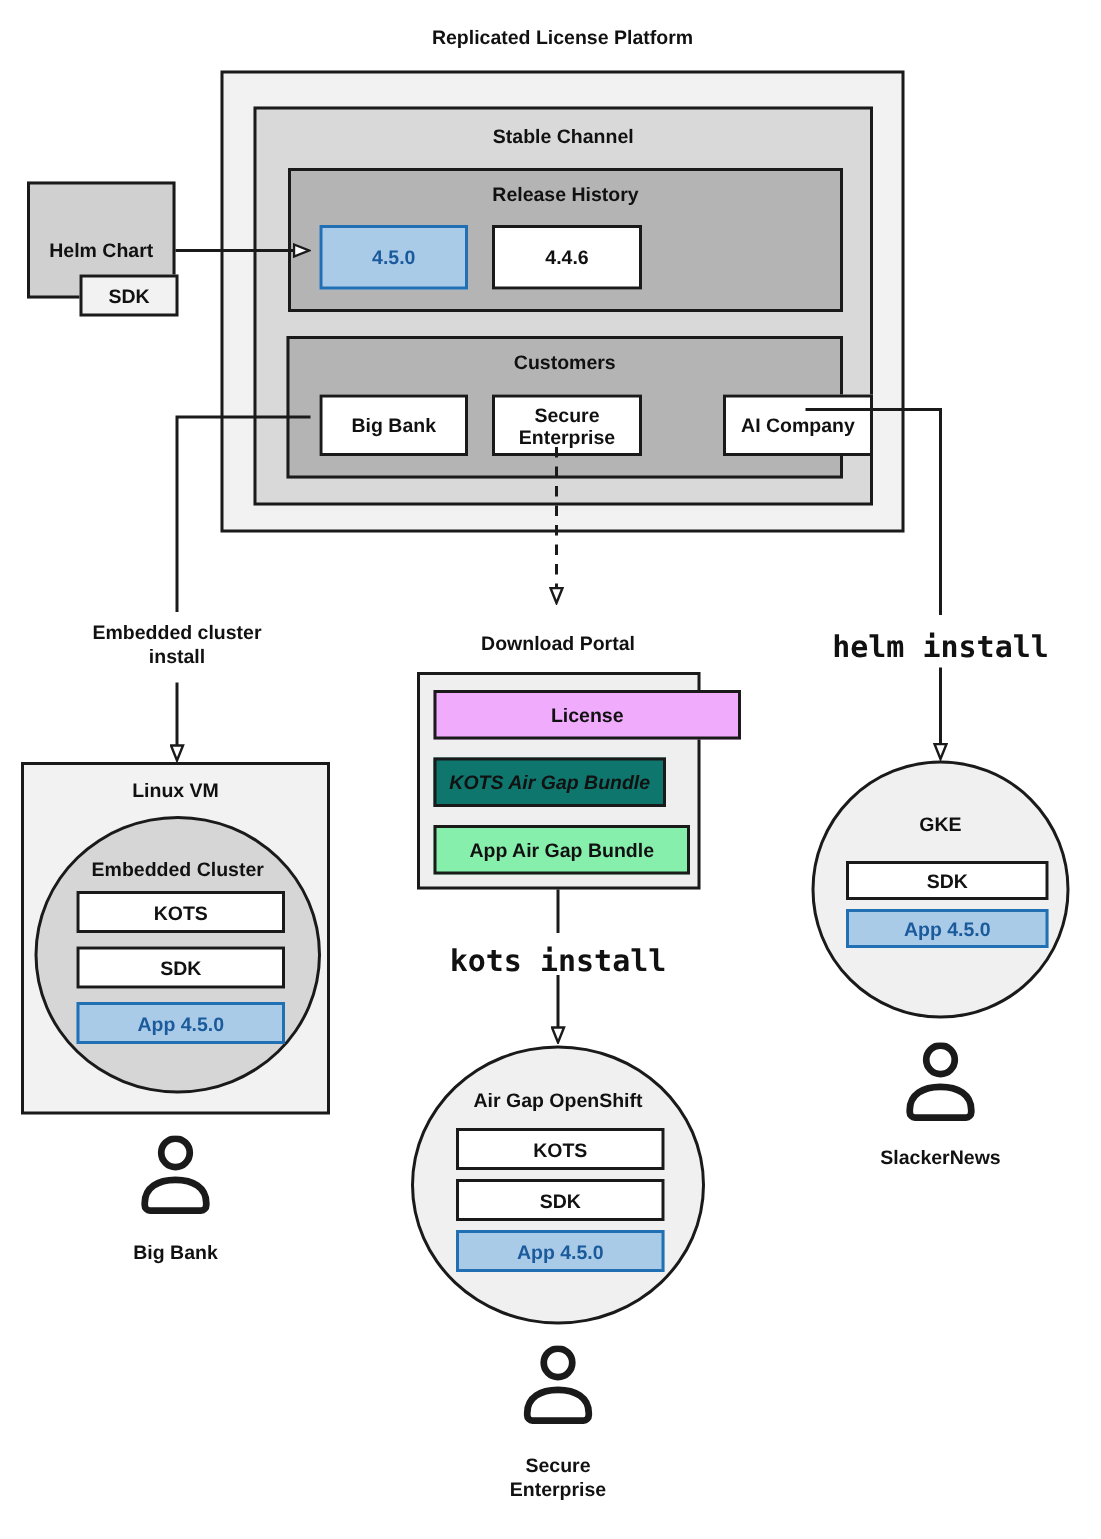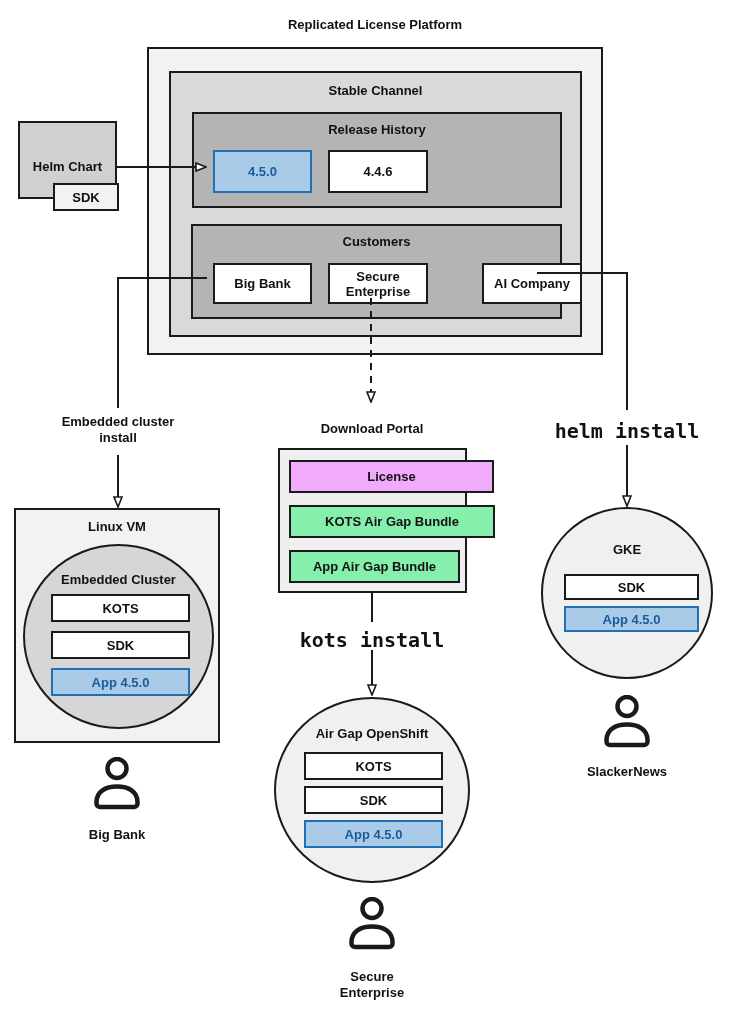--- a/index.html
+++ b/index.html
@@ -71,21 +71,21 @@
   <svg class="abs" style="left:92px; top:757px;" width="50" height="54" viewBox="0 0 50 54">
     <circle cx="25" cy="11.5" r="9.5" fill="none" stroke="#1a1a1a" stroke-width="4.5"></circle>
     <path d="M4.5,45 c0,-10.5 9,-15.5 20.5,-15.5 s20.5,5 20.5,15.5 v1.5 a3.5,3.5 0 0 1 -3.5,3.5 h-34 a3.5,3.5 0 0 1 -3.5,-3.5 z" fill="none" stroke="#1a1a1a" stroke-width="4.5" stroke-linejoin="round"></path>
   </svg>
   <div class="abs lbl" style="left:57px; top:827px; width:120px;">Big Bank</div>
 
   <div class="abs lbl" style="left:297px; top:421px; width:150px;">Download Portal</div>
 
   <div class="abs box" style="left:278px; top:448px; width:189px; height:145px; background:#efefef;">
     <div class="abs chip" style="left:9px; top:10px; width:205px; height:33px; background:#f0abfc;">License</div>
-    <div class="abs chip" style="left:9px; top:55px; width:206px; height:33px; background:#86efac;">KOTS Air Gap Bundle</div>
+    <div class="abs chip" style="left:9px; top:55px; width:155px; height:33px; background:#0f766e;font-style:italic;">KOTS Air Gap Bundle</div>
     <div class="abs chip" style="left:9px; top:100px; width:171px; height:33px; background:#86efac;">App Air Gap Bundle</div>
   </div>
 
   <div class="abs mono" style="left:290px; top:628px; width:164px;">kots install</div>
 
   <div class="abs circle" style="left:274px; top:697px; width:196px; height:186px;">
     <div class="boxtitle" style="top:27px;">Air Gap OpenShift</div>
     <div class="abs chip" style="left:28px; top:53px; width:139px; height:28px;">KOTS</div>
     <div class="abs chip" style="left:28px; top:87px; width:139px; height:28px;">SDK</div>
     <div class="abs chip blue" style="left:28px; top:121px; width:139px; height:28px;">App 4.5.0</div>

